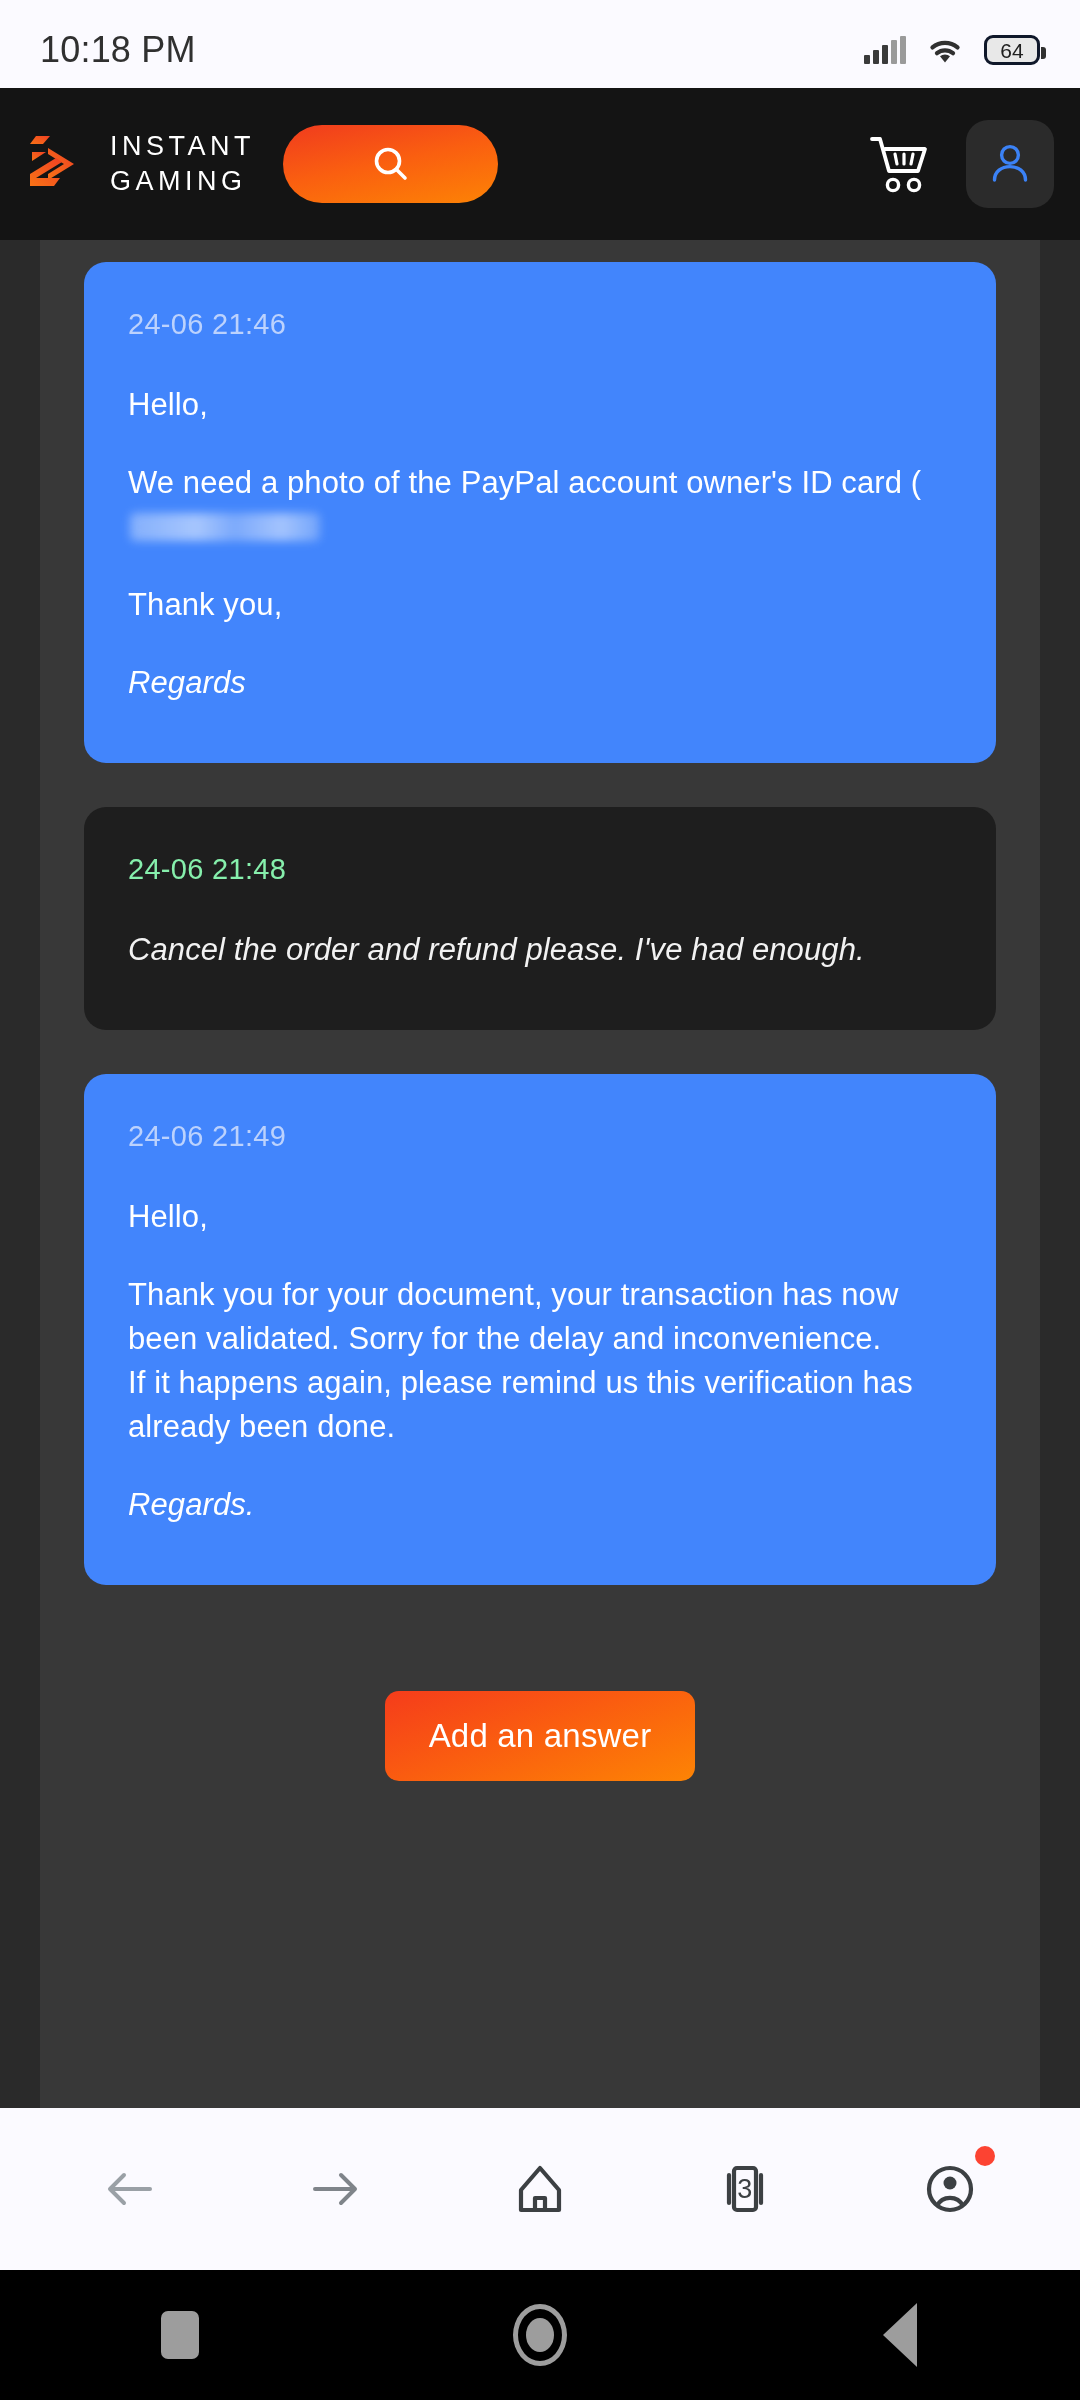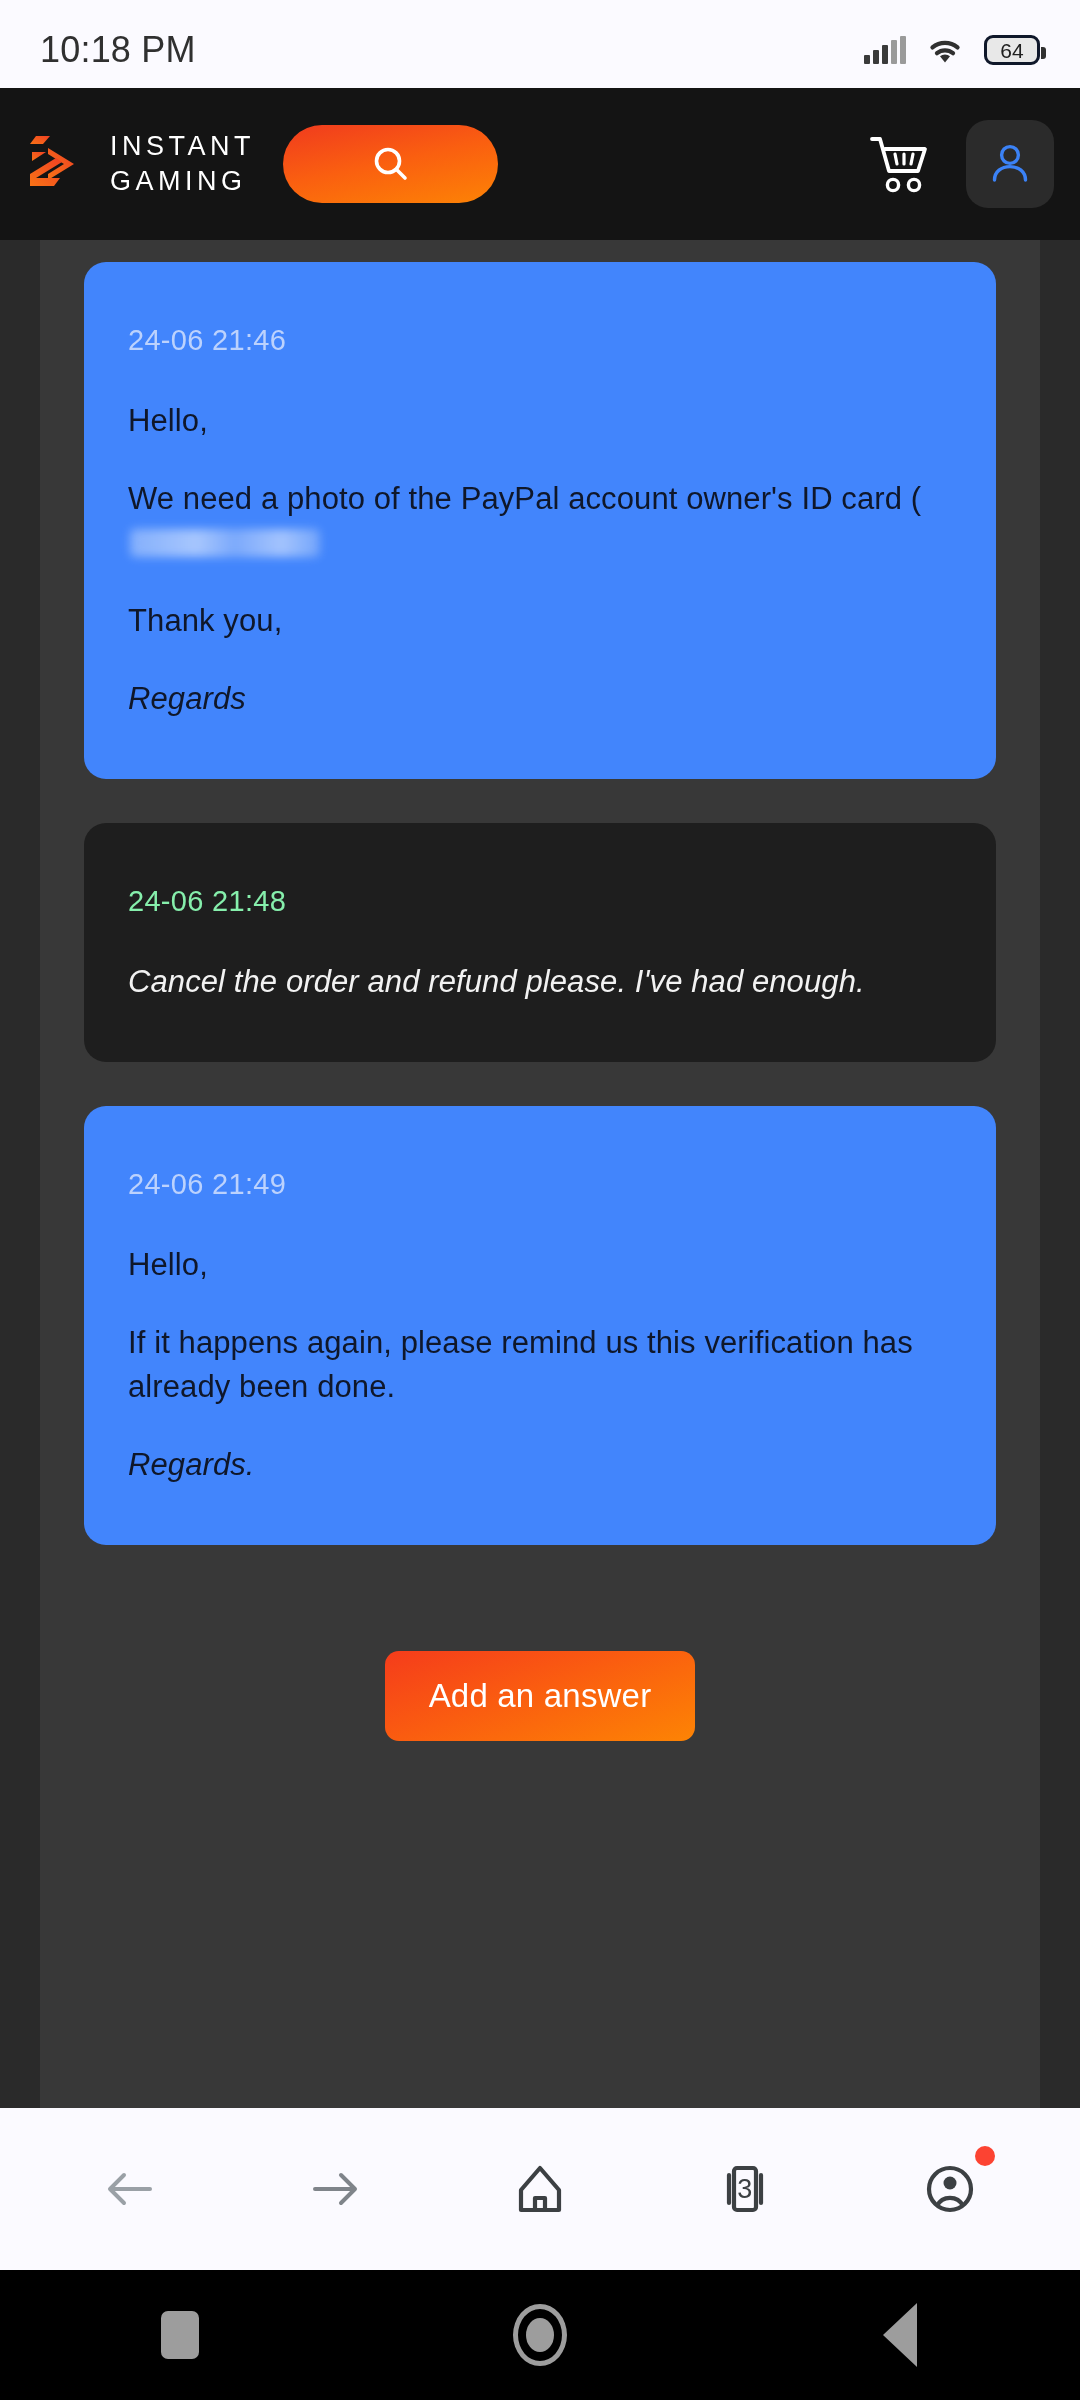--- a/index.html
+++ b/index.html
@@ -64,30 +64,30 @@
   .page{
     position:absolute; top:240px; left:0; width:1080px; height:1868px;
     background:#2a2a2a; overflow:hidden;
   }
   .content{
     position:absolute; top:0; left:40px; width:1000px; height:1868px;
     background:#383838;
   }
   .thread{ padding:22px 44px 0 44px; }
 
-  .bubble{ border-radius:22px; padding:64px 44px 58px 44px; margin-bottom:44px; }
+  .bubble{ border-radius:22px; padding:48px 44px 58px 44px; margin-bottom:44px; }
   .bubble.agent{ background:#4285fc; }
   .bubble.user{ background:#1e1e1e; }
 
   .ts{ font-size:29px; line-height:1; margin-bottom:44px; letter-spacing:.3px; }
   .agent .ts{ color:#bcd2fd; }
   .user .ts{ color:#86efac; }
 
   .body{ font-size:31px; line-height:1.42; letter-spacing:.1px; }
-  .agent .body{ color:#0f172a; }
+  .agent .body{ color:#ffffff; }
   .user .body{ color:#f2f2f2; }
   .para{ margin-bottom:34px; }
   .para:last-child{ margin-bottom:0;font-style:italic; }
   .para.tight{ margin-bottom:0; }
   .redacted{
     display:inline-block; vertical-align:-4px; width:190px; height:28px;
     border-radius:5px;
     background:linear-gradient(90deg,#8fb7fd 0%,#b9d2fe 35%,#86b0fc 55%,#b5cffe 80%,#7aa9fb 100%);
     filter:blur(5px); opacity:.85; margin-left:2px;
   }
@@ -219,20 +219,21 @@
           <div class="ts">24-06 21:48</div>
           <div class="body">
             <p class="para">Cancel the order and refund please. I've had enough.</p>
           </div>
         </div>
 
         <div class="bubble agent">
           <div class="ts">24-06 21:49</div>
           <div class="body">
             <p class="para">Hello,</p>
+            <p class="para tight">Thank you for your document, your transaction has now been validated. Sorry for the delay and inconvenience.</p>
             <p class="para">If it happens again, please remind us this verification has already been done.</p>
             <p class="para">Regards.</p>
           </div>
         </div>
 
         <div class="answer-wrap">
           <button class="answer-btn">Add an answer</button>
         </div>
 
       </div>

